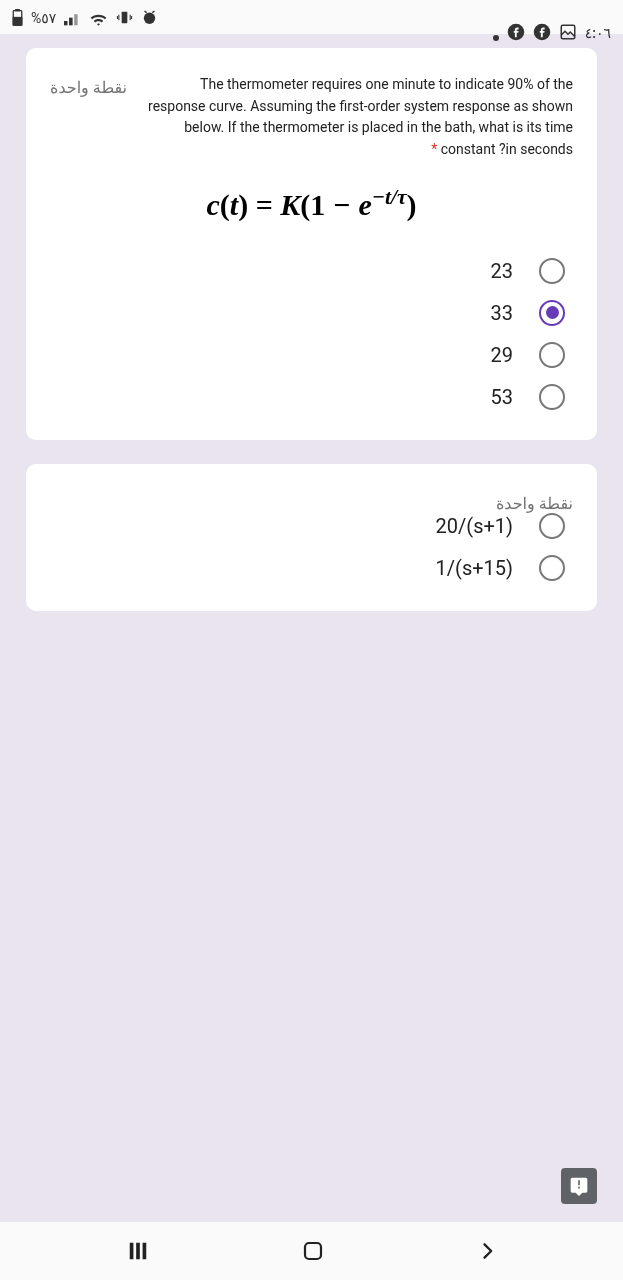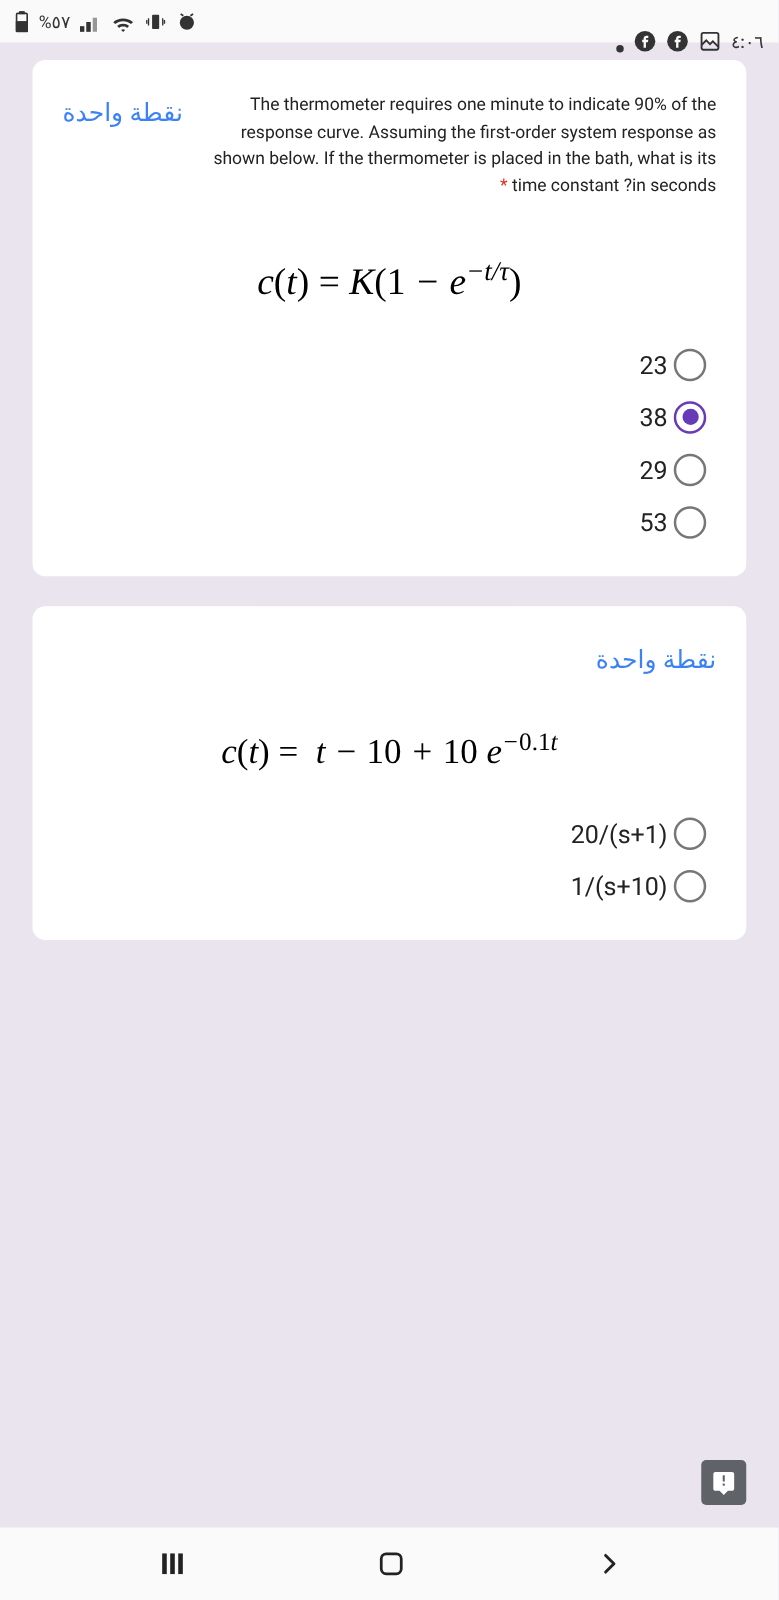--- a/index.html
+++ b/index.html
@@ -36,56 +36,57 @@
     border-radius: 10px;
     padding: 26px 24px 30px 24px;
     margin-bottom: 24px;
   }
   .q-header {
     display: flex;
     gap: 14px;
     direction: rtl;
   }
   .points {
-    color: #3b82f6;
-    font-size: 20px;
+    color: #737373;
+    font-size: 16px;
     white-space: nowrap;
     padding-top: 4px;
     direction: rtl;
   }
   .q-text {
     color: #222;
     font-size: 14px;
     line-height: 1.55;
     text-align: right;
     flex: 1;
     direction: rtl;
   }
   .asterisk { color: #d93025; }
   .equation {
     text-align: center;
     font-family: "Times New Roman", serif;
     font-size: 30px;
     font-style: italic;
-    margin: 44px 0 36px 0;
+    margin: 24px 0 36px 0;
     direction: ltr;
+    font-weight: bold;
   }
   .equation .upright { font-style: normal; }
   .equation sup { font-size: 0.72em; }
   .options {
     display: flex;
     flex-direction: column;
     gap: 16px;
     align-items: flex-end;
     padding-right: 8px;
   }
   .option {
     display: flex;
     align-items: center;
-    gap: 5px;
+    gap: 26px;
     font-size: 20px;
     color: #222;
     direction: ltr;
     justify-content: center;
   }
   .radio {
     width: 26px;
     height: 26px;
     border: 2.5px solid #777;
     border-radius: 50%;
@@ -211,50 +212,47 @@
     <div class="equation">
       c<span class="upright">(</span>t<span class="upright">)</span> <span class="upright">=</span> K<span class="upright">(</span><span class="upright">1</span> − e<sup>−t/τ</sup><span class="upright">)</span>
     </div>
 
     <div class="options">
       <label class="option">
         <span>23</span>
         <span class="radio"></span>
       </label>
       <label class="option">
-        <span>38</span>
+        <span>33</span>
         <span class="radio selected"></span>
       </label>
       <label class="option">
         <span>29</span>
         <span class="radio"></span>
       </label>
       <label class="option">
         <span>53</span>
         <span class="radio"></span>
       </label>
     </div>
   </div>
 
   <div class="card">
     <div class="q-header">
       <div class="points">نقطة واحدة</div>
     </div>
 
-    <div class="equation" style="font-size:28px;">
-      c<span class="upright">(</span>t<span class="upright">)</span> <span class="upright">=</span>&nbsp; t − <span class="upright">10</span> + <span class="upright">10</span> e<sup>−<span class="upright">0.1</span>t</sup>
-    </div>
 
     <div class="options">
       <label class="option">
         <span>20/(s+1)</span>
         <span class="radio"></span>
       </label>
       <label class="option">
-        <span>1/(s+10)</span>
+        <span>1/(s+15)</span>
         <span class="radio"></span>
       </label>
     </div>
   </div>
 
 </div>
 
 <div class="report-badge">
   <svg width="20" height="20" viewBox="0 0 24 24" fill="#fff">
       <path d="M20 2H4c-1.1 0-2 .9-2 2v14c0 1.1.9 2 2 2h4l4 4 4-4h4c1.1 0 2-.9 2-2V4c0-1.1-.9-2-2-2zM13 15h-2v-2h2v2zm0-4h-2V5h2v6z"></path>

